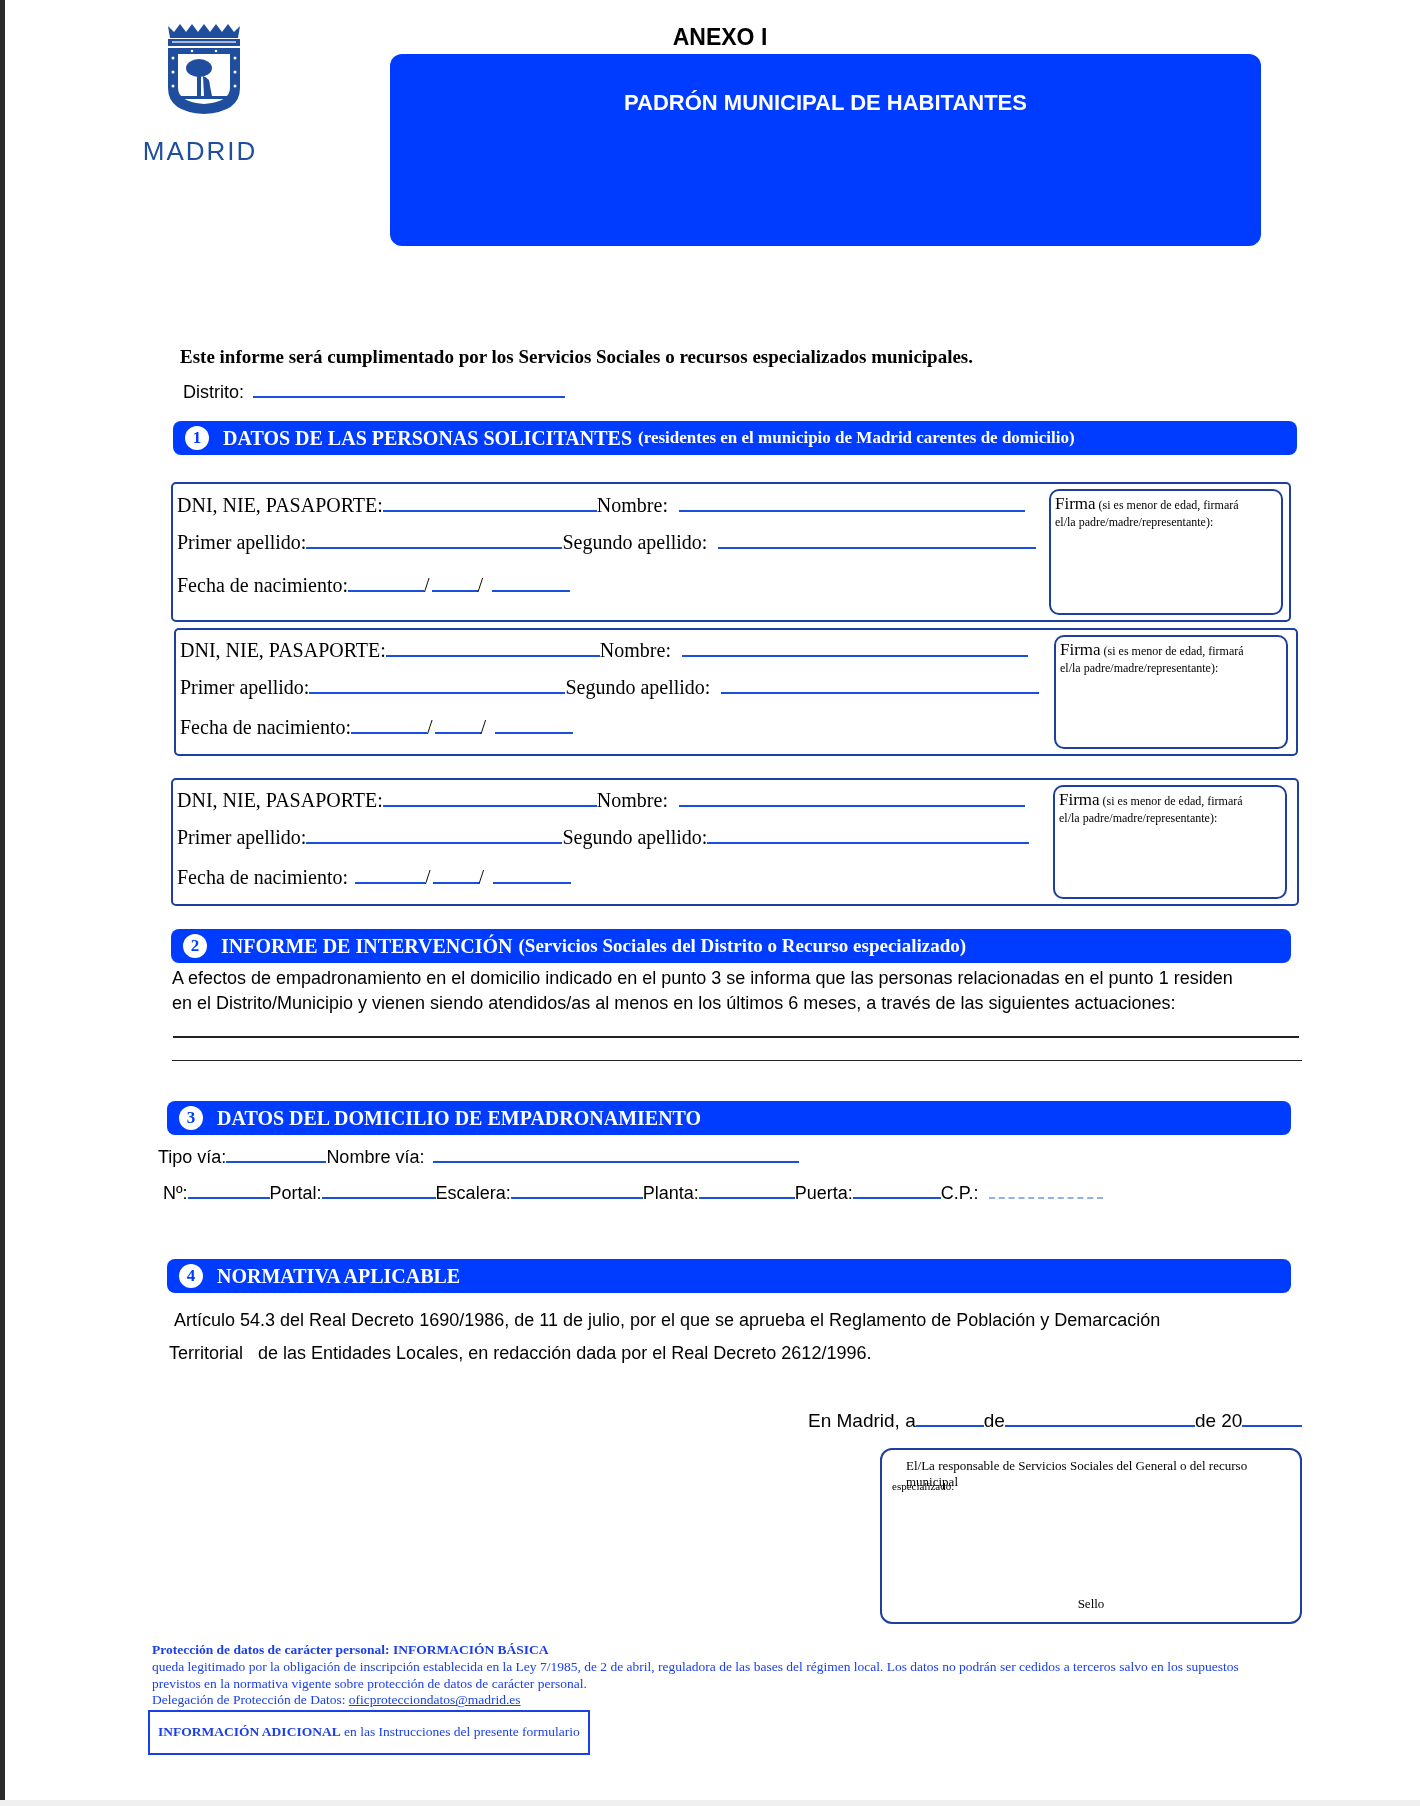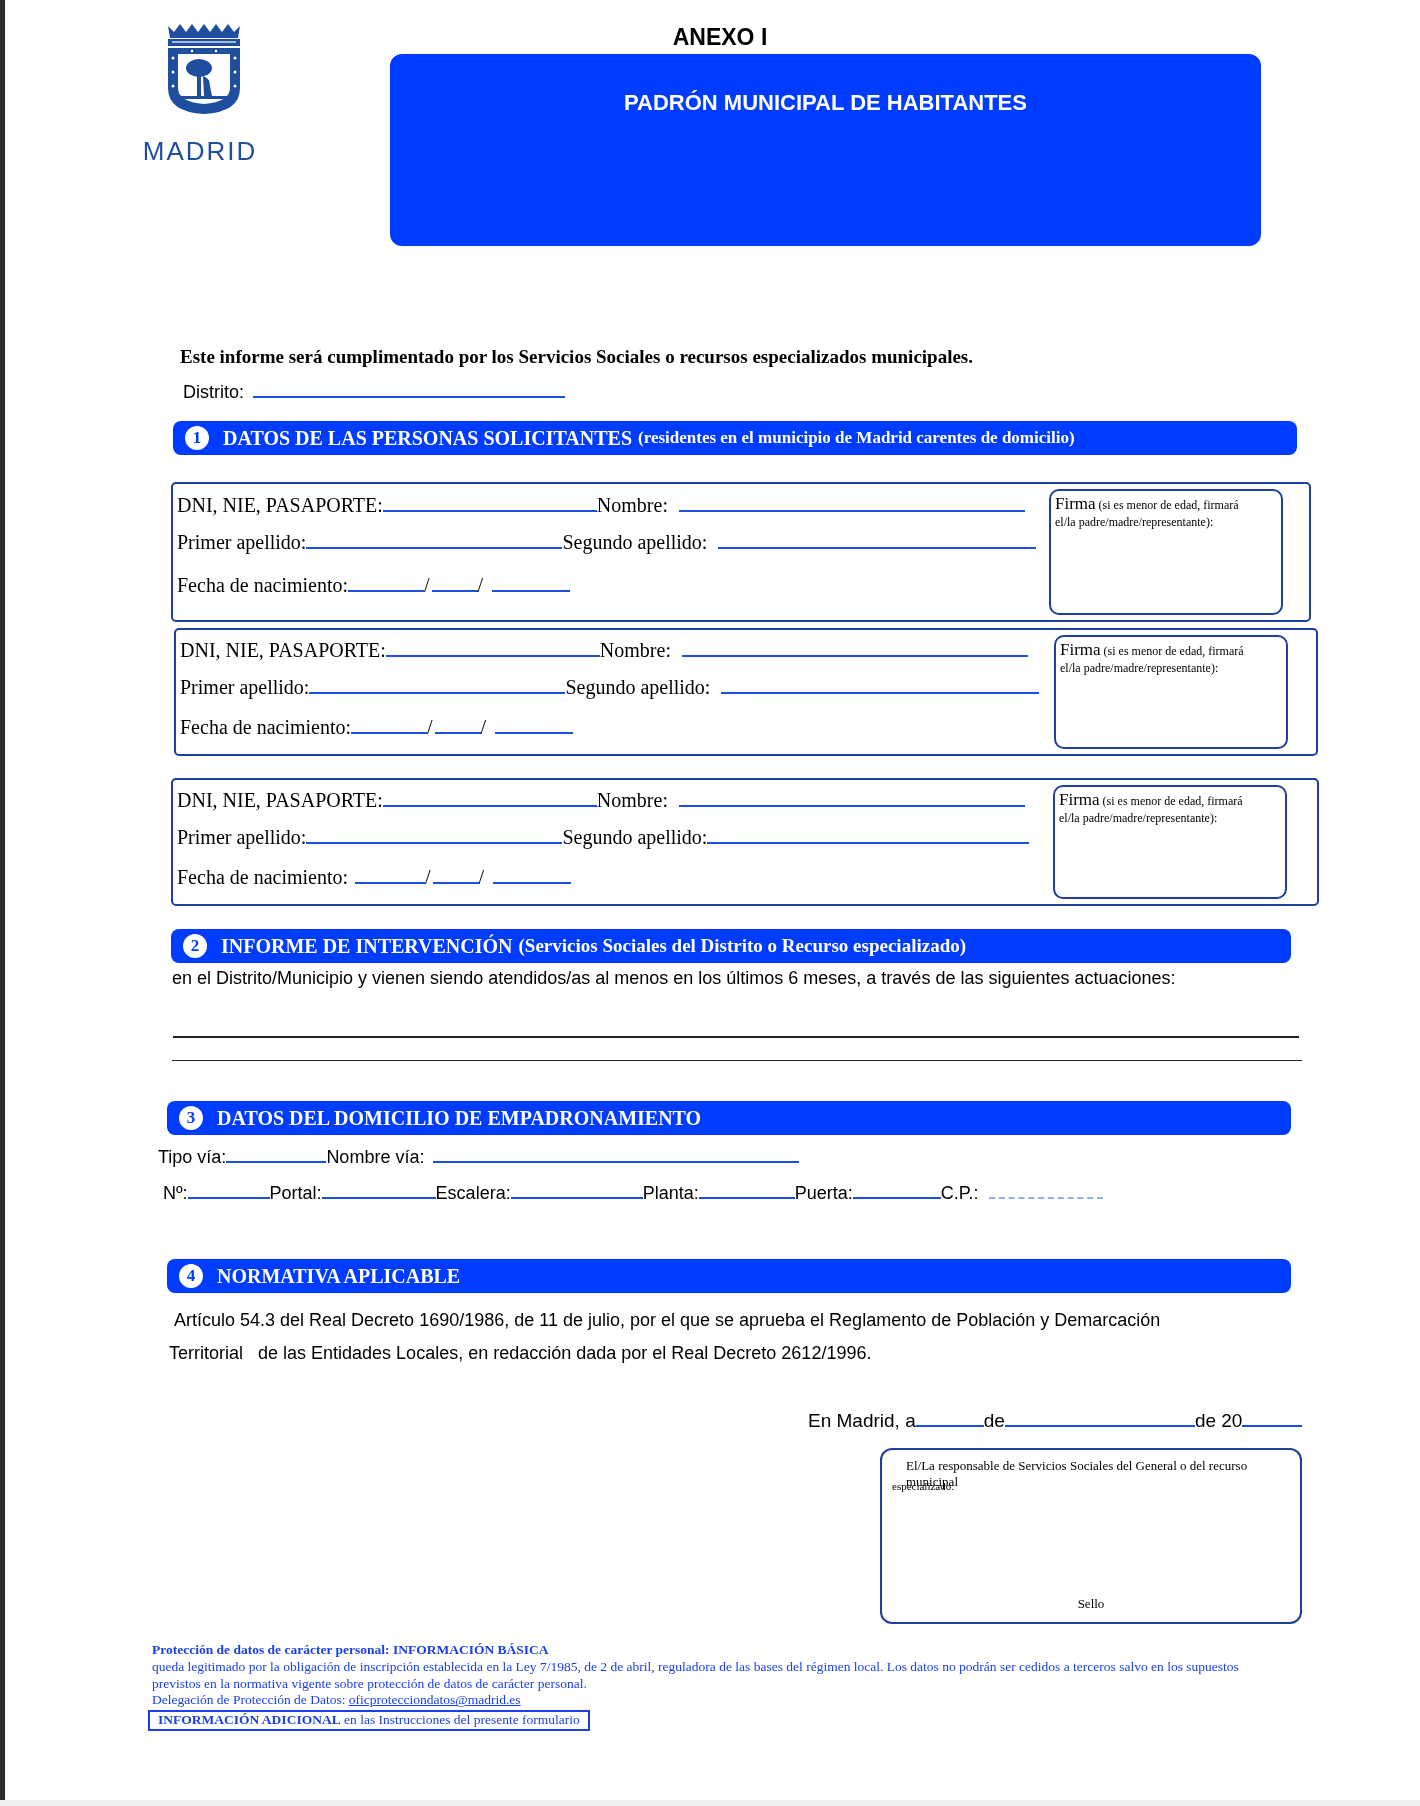--- a/index.html
+++ b/index.html
@@ -13,34 +13,34 @@
   .hero { left:390px; top:54px; width:871px; height:192px; background:#003cff; border-radius:12px; color:#fff; text-align:center; font-weight:bold; }
   .hero .t1 { position:absolute; left:0; right:0; top:36px; font-size:22px; }
   .hero .t2 { position:absolute; left:0; right:0; top:108px; font-size:22px; line-height:28px; }
   .intro { left:180px; top:346px; font-size:19px; font-weight:bold; font-family:"Liberation Serif", serif; }
   .distrito { left:183px; top:382px; font-size:18px; }
   .uline { display:inline-block; border-bottom:2px solid #1a4fe0; vertical-align:baseline; height:1px; }
   .sec-head { background:#003cff; border-radius:8px; color:#fff; height:34px; font-family:"Liberation Serif", serif; font-weight:bold; display:flex; align-items:center; }
   .sec-num { width:24px; height:24px; border-radius:50%; background:#fff; color:#003cff; font-size:17px; display:flex; align-items:center; justify-content:center; margin-left:12px; margin-right:14px; font-weight:bold; flex-shrink:0; }
   .sec-title { font-size:20px; }
   .sec-sub { font-size:17px; margin-left:6px; }
-  .person { border:2px solid #1f3f9e; border-radius:5px;padding-left:20px; }
+  .person { border:2px solid #1f3f9e; border-radius:5px; }
   .person .row { position:absolute; left:4px; font-family:"Liberation Serif", serif; font-size:20px; white-space:nowrap; }
   .firma { position:absolute; border:2px solid #1f3f9e; border-radius:10px; background:#fff; font-family:"Liberation Serif", serif; }
   .firma .ft { position:absolute; left:4px; top:4px; right:20px; font-size:12px; line-height:17px; }
   .firma .ft .big { font-size:17px; }
   .para { font-size:18px; line-height:25px; }
   .rule { height:0; border-top:2px solid #222; }
   .addr { font-size:18px; white-space:nowrap; }
   .cp-line { display:inline-block; border-bottom:2px dashed #8fb0e8; width:114px; height:1px; }
   .sig-box { left:880px; top:1448px; width:418px; height:172px; border:2px solid #1f3f9e; border-radius:12px; font-family:"Liberation Serif", serif; }
   .footer { left:152px; top:1642px; width:1140px; font-family:"Liberation Serif", serif; font-size:13.5px; line-height:16.8px; color:#1a3fe8; }
   .footer .ftitle { font-weight:bold; }
   .footer a { color:#1a3fe8; text-decoration:underline; }
-  .info-box { display:inline-block; border:2px solid #1a3fe8; padding:0 8px; margin-top:1px; }
+  .info-box { display:inline-block; border:2px solid #1a3fe8; padding:12px 8px; margin-top:1px; }
 </style>
 </head>
 <body>
 
 <div class="abs leftbar"></div>
 
 <div class="abs logo-wrap">
   <svg width="84" height="94" viewBox="0 0 84 94" style="position:absolute;left:2px;top:0;">
     <g fill="#1f4e9e">
       <path d="M6 4 L12 10 L18 2 L24 10 L30 2 L36 10 L42 2 L48 10 L54 2 L60 10 L66 2 L72 10 L78 4 L76 16 L8 16 Z"></path>
@@ -140,20 +140,21 @@
     <div class="ft"><span class="big">Firma</span> <span>(si es menor de edad, firmará el/la padre/madre/representante):</span></div>
   </div>
 </div>
 
 <div class="abs sec-head" style="left:171px;top:929px;width:1120px;">
   <span class="sec-num">2</span>
   <span class="sec-title">INFORME DE INTERVENCIÓN</span>
   <span class="sec-sub" style="font-size:19px">(Servicios Sociales del Distrito o Recurso especializado)</span>
 </div>
 <div class="abs para" style="left:172px;top:966px;width:1150px;">
+  <div>A efectos de empadronamiento en el domicilio indicado en el punto 3 se informa que las personas relacionadas en el  punto 1 residen</div>
   <div>en el Distrito/Municipio y vienen siendo atendidos/as al menos en los últimos 6 meses, a través de las siguientes actuaciones:</div>
 </div>
 <div class="abs rule" style="left:173px;top:1036px;width:1126px;"></div>
 <div class="abs rule" style="left:172px;top:1060px;width:1130px;border-top-width:1.5px;"></div>
 
 <div class="abs sec-head" style="left:167px;top:1101px;width:1124px;">
   <span class="sec-num">3</span>
   <span class="sec-title">DATOS DEL DOMICILIO DE EMPADRONAMIENTO</span>
 </div>
 <div class="abs addr" style="left:158px;top:1147px;">

